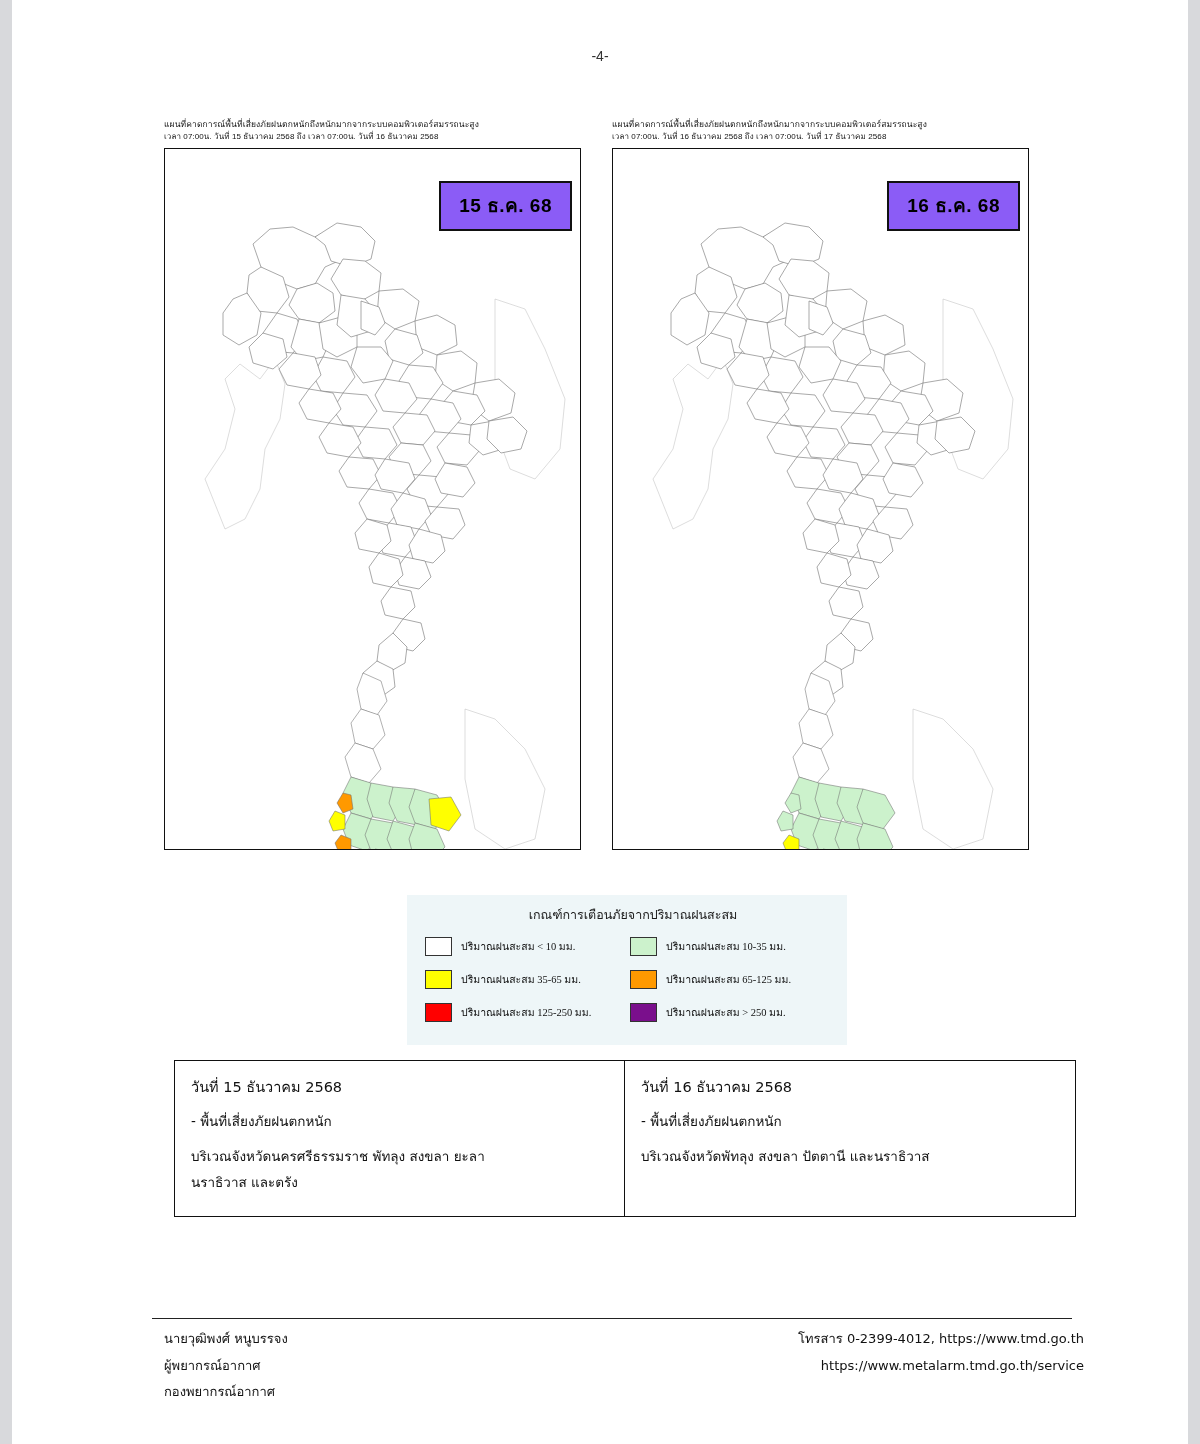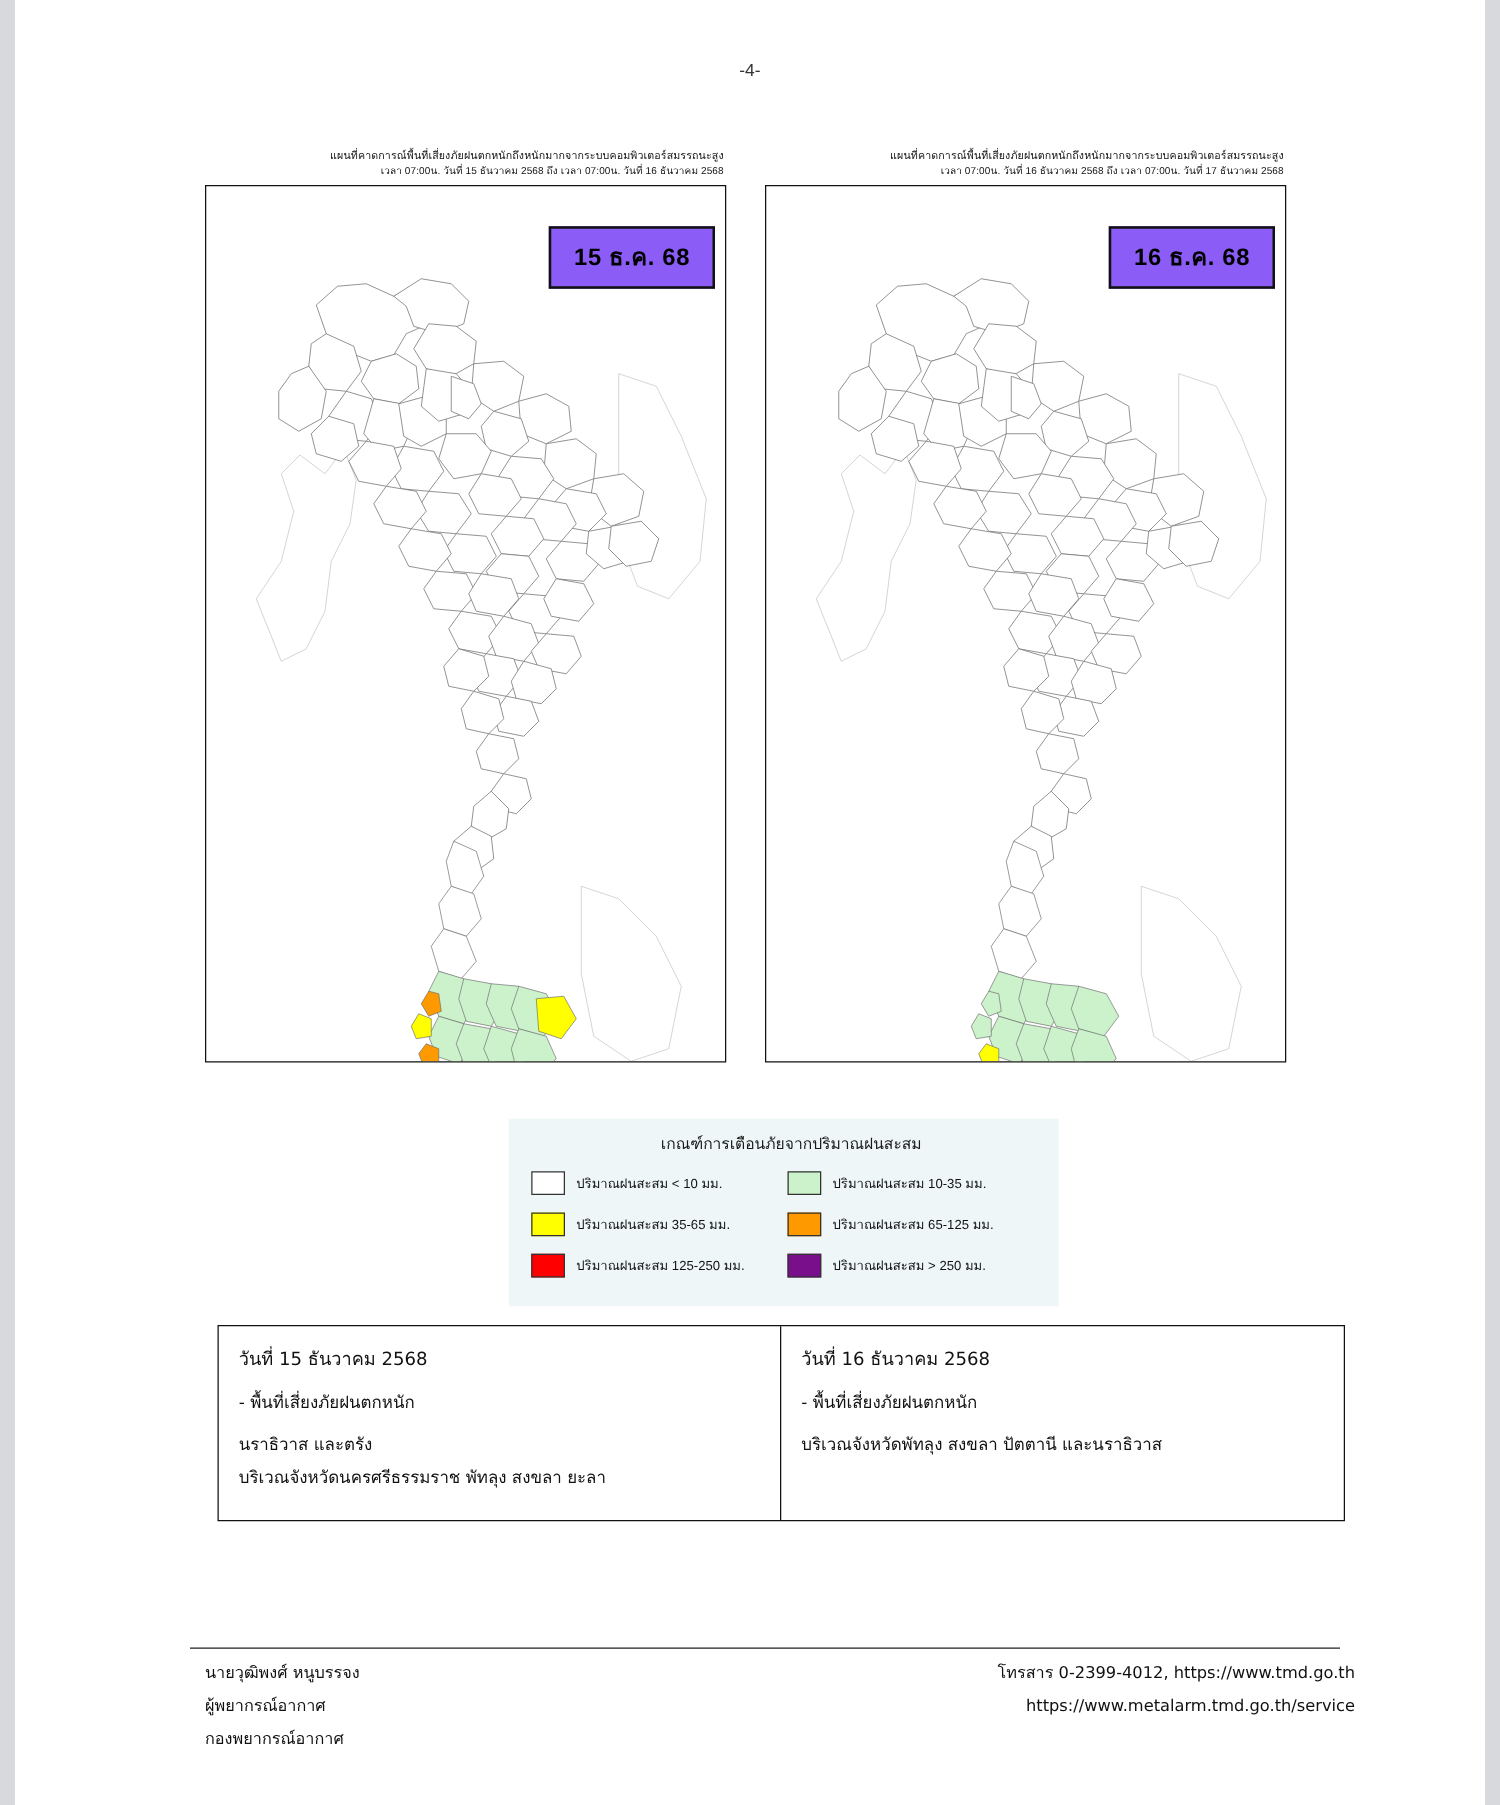--- a/index.html
+++ b/index.html
@@ -26,21 +26,20 @@
     width:415px; height:740px;
   }
   .map-panel.left{ left:152px; top:118px; }
   .map-panel.right{ left:600px; top:118px; }
 
   .map-caption{
     font-size:8.5px; line-height:1.55;
     color:#111; font-family:"Liberation Sans", sans-serif;
     letter-spacing:.1px;
     white-space:nowrap;
-    text-align:right;
   }
   .map-caption .l2{ font-size:8px; }
 
   .map-frame{
     position:relative;
     margin-top:4px;
     width:415px; height:700px;
     border:1px solid #111;
     background:#ffffff;
     overflow:hidden;
@@ -77,21 +76,21 @@
     margin:12px 18px 0 18px;
     display:grid;
     grid-template-columns:1fr 1fr;
     row-gap:14px;
     column-gap:6px;
   }
   .legend-item{ display:flex; align-items:center; gap:9px; }
   .legend-swatch{
     width:25px;height:17px;border:1px solid #333;flex:0 0 auto;
   }
-  .legend-label{ font-size:10.5px; color:#111; font-family:Liberation Sans, sans-serif;}
+  .legend-label{ font-size:10.5px; color:#111; font-family:Liberation Serif, serif;}
 
   
   .summary{
     position:absolute;
     left:162px; top:1060px;
     width:900px; height:155px;
     border:1.5px solid #111;
     display:flex;
   }
   .summary-col{
@@ -369,22 +368,22 @@
         <span class="legend-swatch" style="background:#7a0f8c"></span>
         <span class="legend-label">ปริมาณฝนสะสม &gt; 250 มม.</span>
       </div>
     </div>
   </div>
 
   <div class="summary">
     <div class="summary-col first">
       <div class="summary-head">วันที่ 15 ธันวาคม 2568</div>
       <div class="summary-sub">- พื้นที่เสี่ยงภัยฝนตกหนัก</div>
+      <div class="summary-line">บริเวณจังหวัดนครศรีธรรมราช พัทลุง สงขลา ยะลา</div>
       <div class="summary-line">นราธิวาส และตรัง</div>
-      <div class="summary-line">บริเวณจังหวัดนครศรีธรรมราช พัทลุง สงขลา ยะลา</div>
     </div>
     <div class="summary-col">
       <div class="summary-head">วันที่ 16 ธันวาคม 2568</div>
       <div class="summary-sub">- พื้นที่เสี่ยงภัยฝนตกหนัก</div>
       <div class="summary-line">บริเวณจังหวัดพัทลุง สงขลา ปัตตานี และนราธิวาส</div>
       <div class="summary-line"></div>
     </div>
   </div>
 
   <div class="footer-rule"></div>

